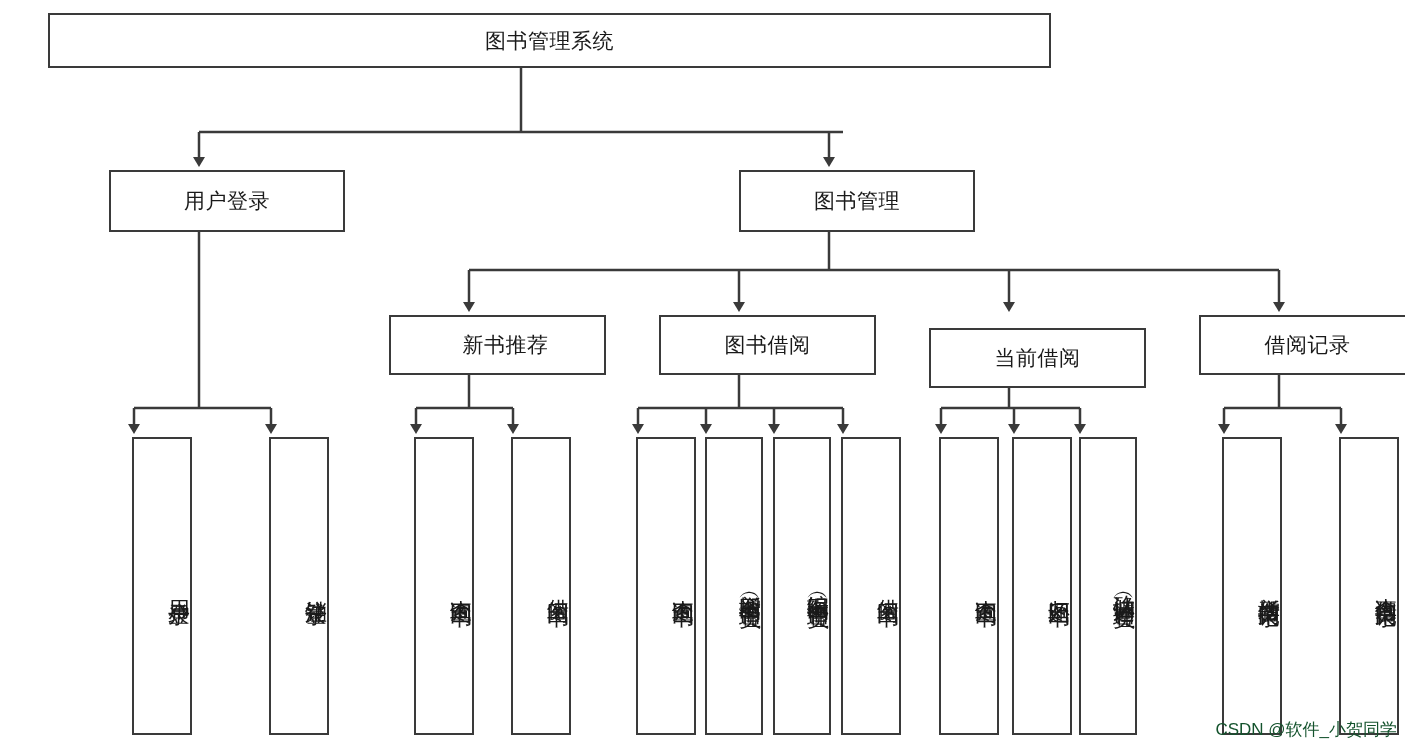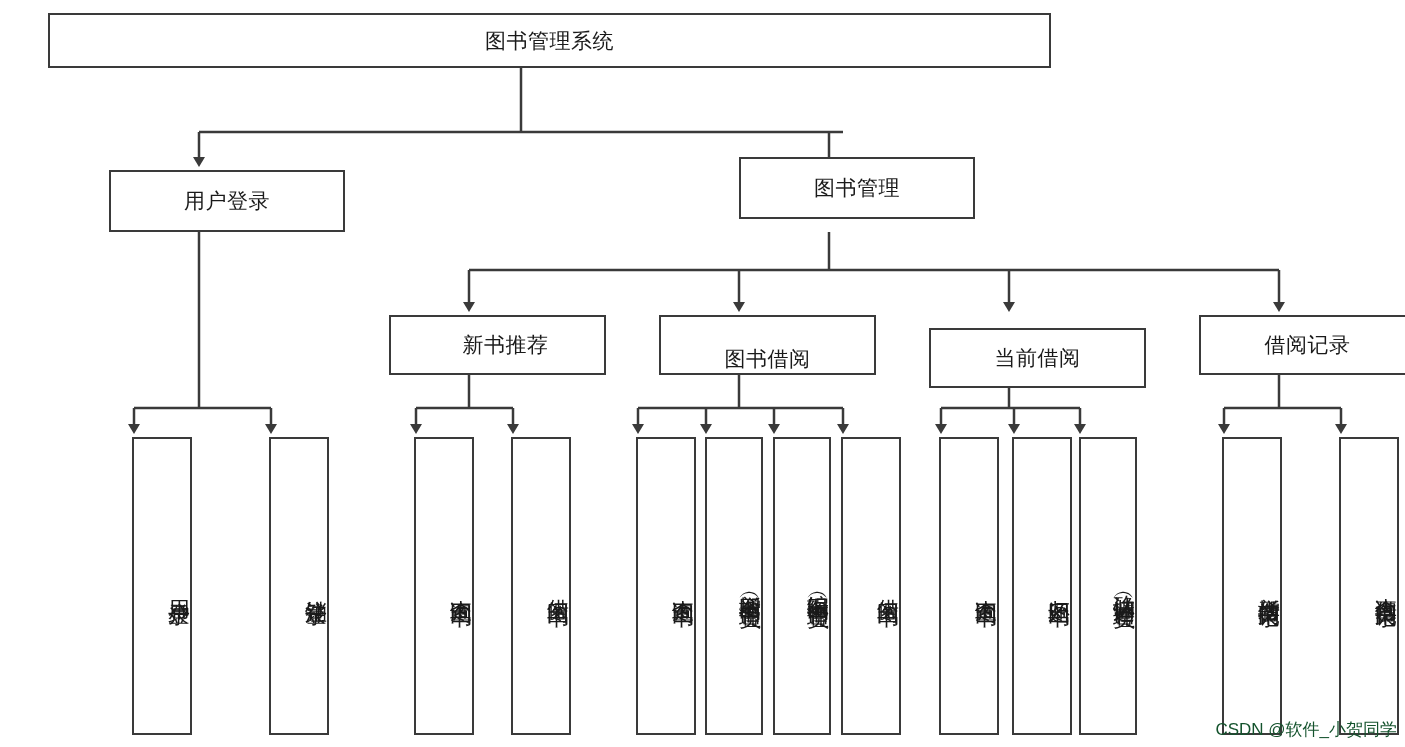--- a/index.html
+++ b/index.html
@@ -123,28 +123,28 @@
     </g>
   </svg>
 
   <div class="node h" style="left: 20px; top: 13px; width: 1003px; height: 55px;">
     <span class="lbl">图书管理系统</span>
   </div>
 
   <div class="node h" style="left: 81px; top: 170px; width: 236px; height: 62px;">
     <span class="lbl">用户登录</span>
   </div>
-  <div class="node h" style="left: 711px; top: 157px; width: 236px; height: 62px;">
+  <div class="node h" style="left: 711px; top: 170px; width: 236px; height: 62px;">
     <span class="lbl">图书管理</span>
   </div>
 
   <div class="node h" style="left: 361px; top: 315px; width: 217px; height: 60px; padding-left: 16px;">
     <span class="lbl">新书推荐</span>
   </div>
-  <div class="node h" style="left: 631px; top: 315px; width: 217px; height: 60px; align-items: flex-end;">
+  <div class="node h" style="left: 631px; top: 315px; width: 217px; height: 60px;">
     <span class="lbl">图书借阅</span>
   </div>
   <div class="node h" style="left: 901px; top: 328px; width: 217px; height: 60px;">
     <span class="lbl">当前借阅</span>
   </div>
   <div class="node h" style="left: 1171px; top: 315px; width: 217px; height: 60px;">
     <span class="lbl">借阅记录</span>
   </div>
 
   <div class="node v" style="left: 104px; top: 437px; width: 60px; height: 298px;">

